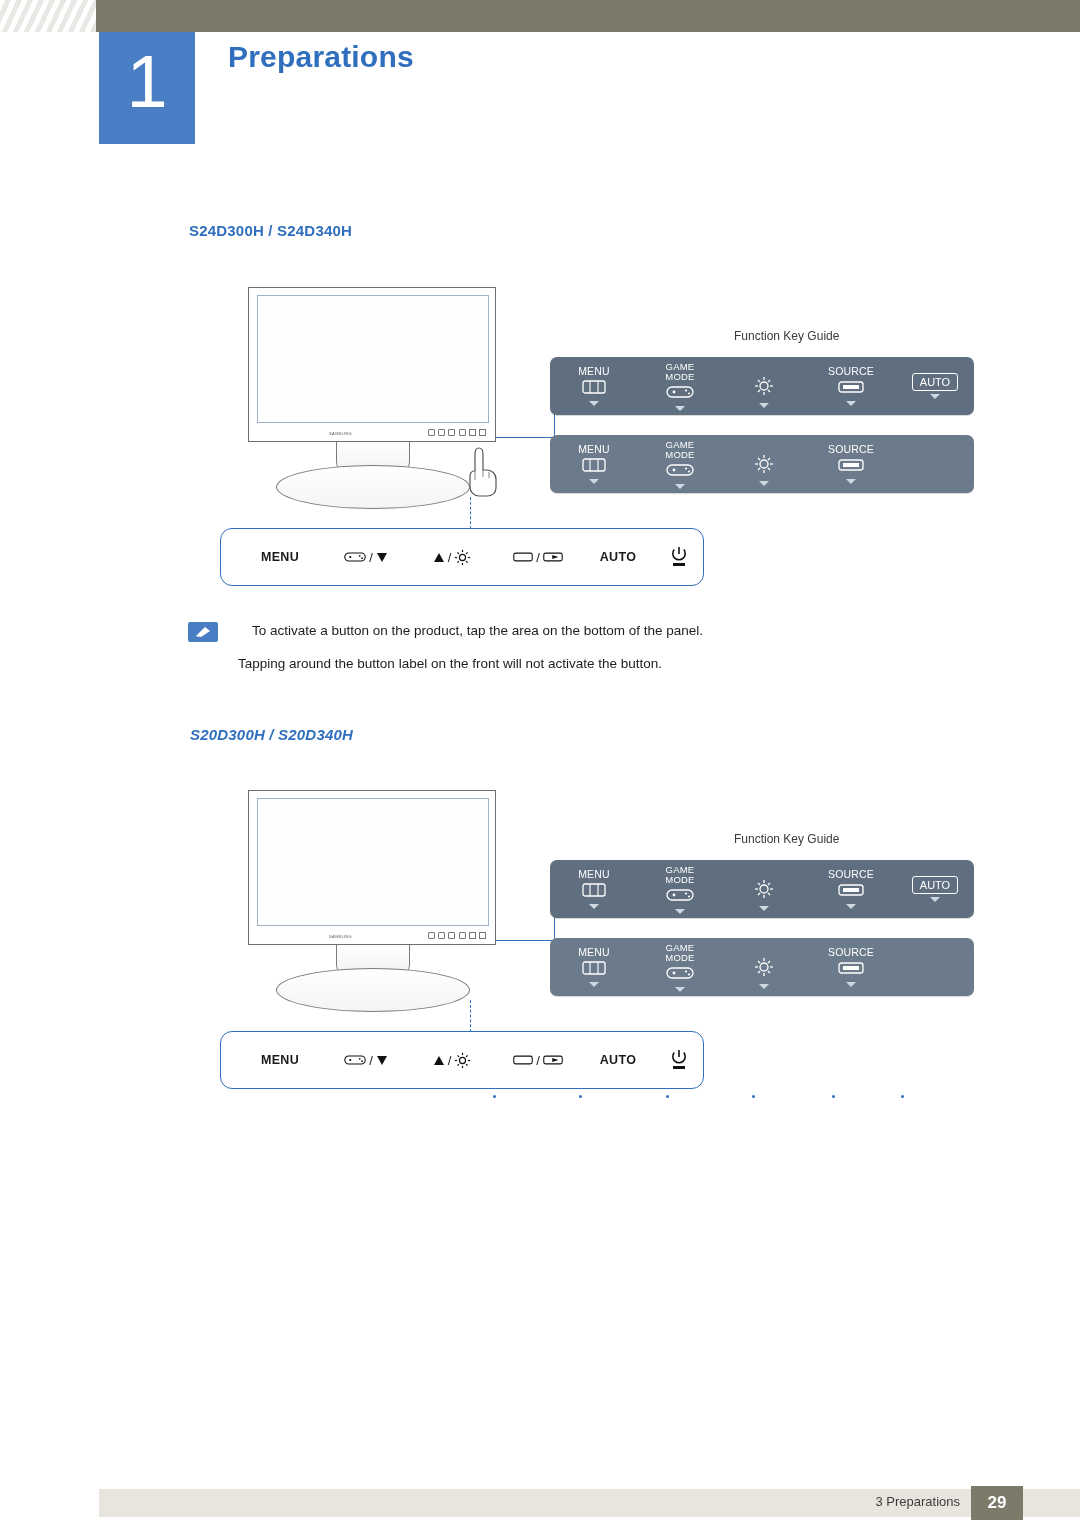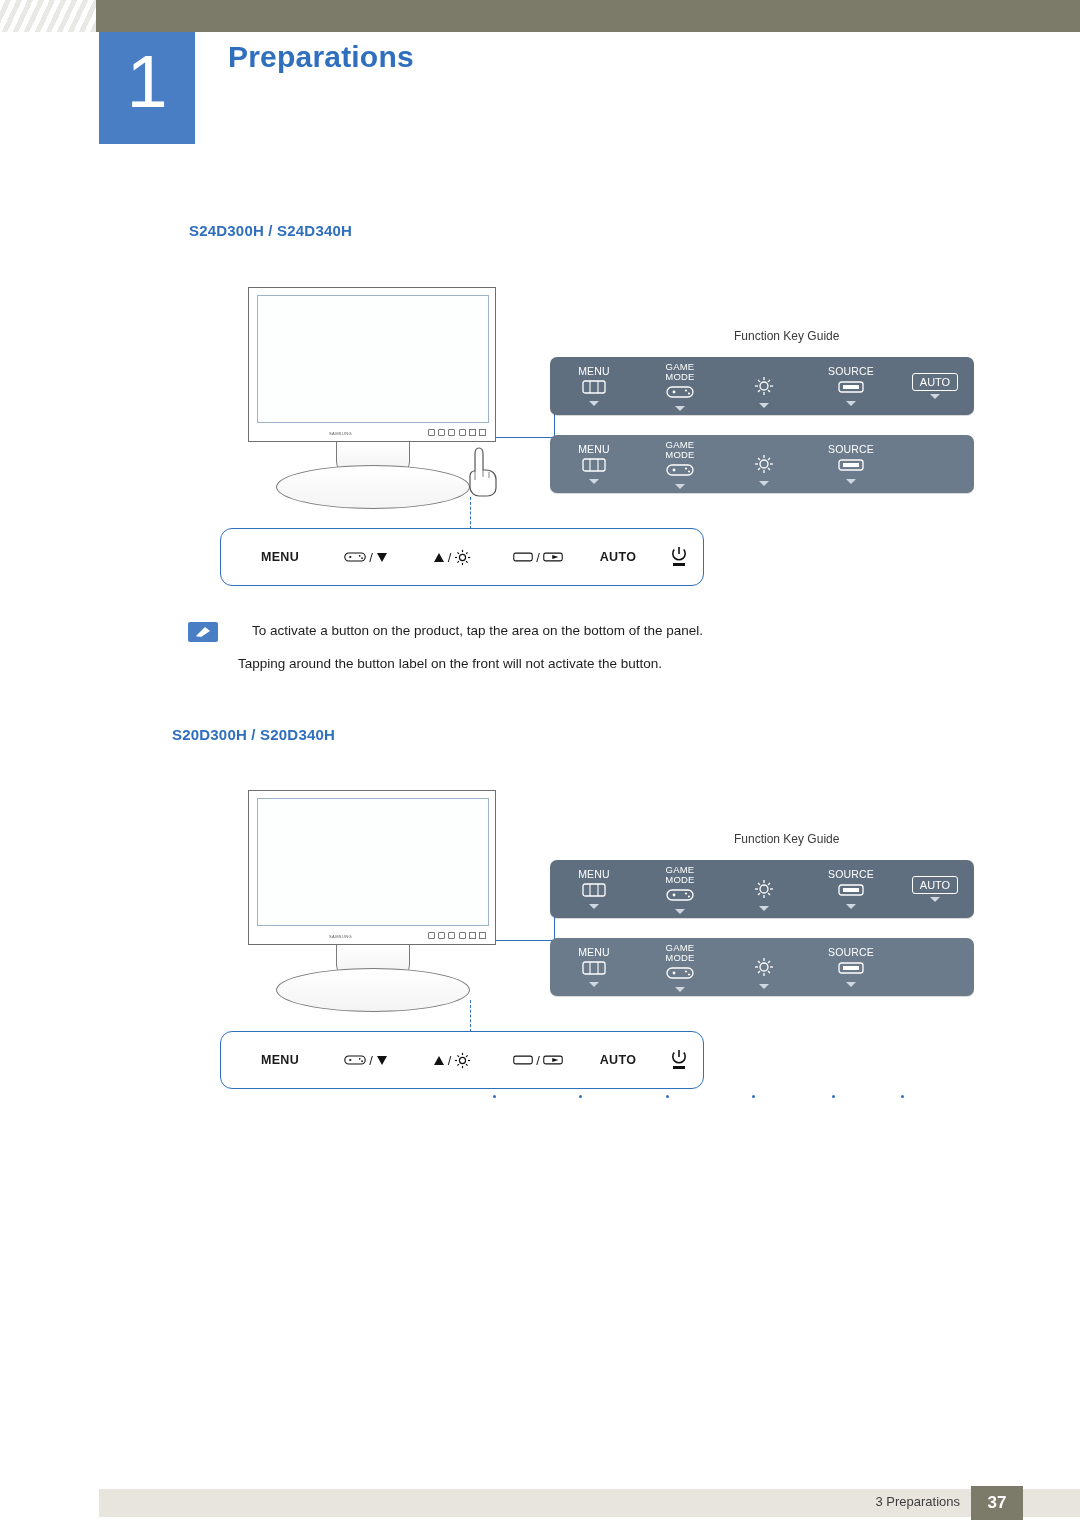--- a/index.html
+++ b/index.html
@@ -33,21 +33,21 @@
     position:absolute;left:228px;top:40px;
     color:#2f6fbe;font-size:30px;font-weight:bold;letter-spacing:0.2px;
   }
 
   
   .model-heading{
     position:absolute;color:#2f6fbe;font-size:15px;font-weight:bold;
     letter-spacing:0.2px;
   }
   #heading-1{left:189px;top:222px;}
-  #heading-2{left:172px;top:726px;}
+  #heading-2{left:190px;top:726px;font-style:italic;}
 
   
   .monitor{position:absolute;}
   .mon-body{
     position:absolute;left:0;top:0;width:248px;height:155px;
     border:1px solid #6f6f6f;background:#ffffff;box-sizing:border-box;
   }
   .mon-screen{
     position:absolute;left:8px;top:7px;width:232px;height:128px;
     border:1px solid #9fb3c8;background:#fdfefe;box-sizing:border-box;
@@ -601,14 +601,14 @@
           <path d="M3.2 3.6 A6.2 6.2 0 1 0 12.8 3.6" stroke="#111" stroke-width="1.6" fill="none"></path>
           <rect x="2" y="17" width="12" height="3" fill="#111"></rect>
         </svg>
     </div>
   </div>
 </div>
 
 <div class="footer-bar"></div>
 <div class="footer-text">3 Preparations</div>
 <div class="footer-page">
-  <span>37</span>
+  <span>29</span>
 </div>
 
 </body></html>

